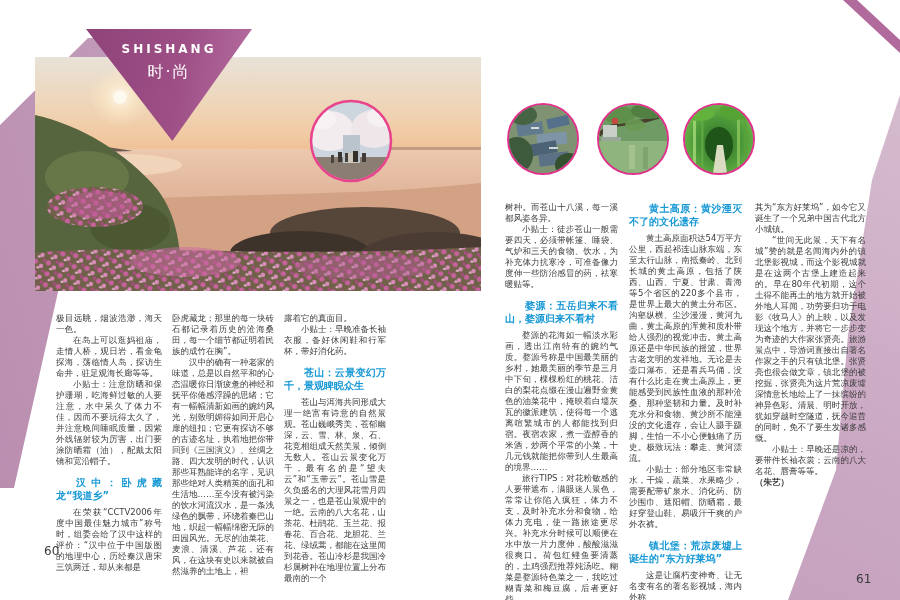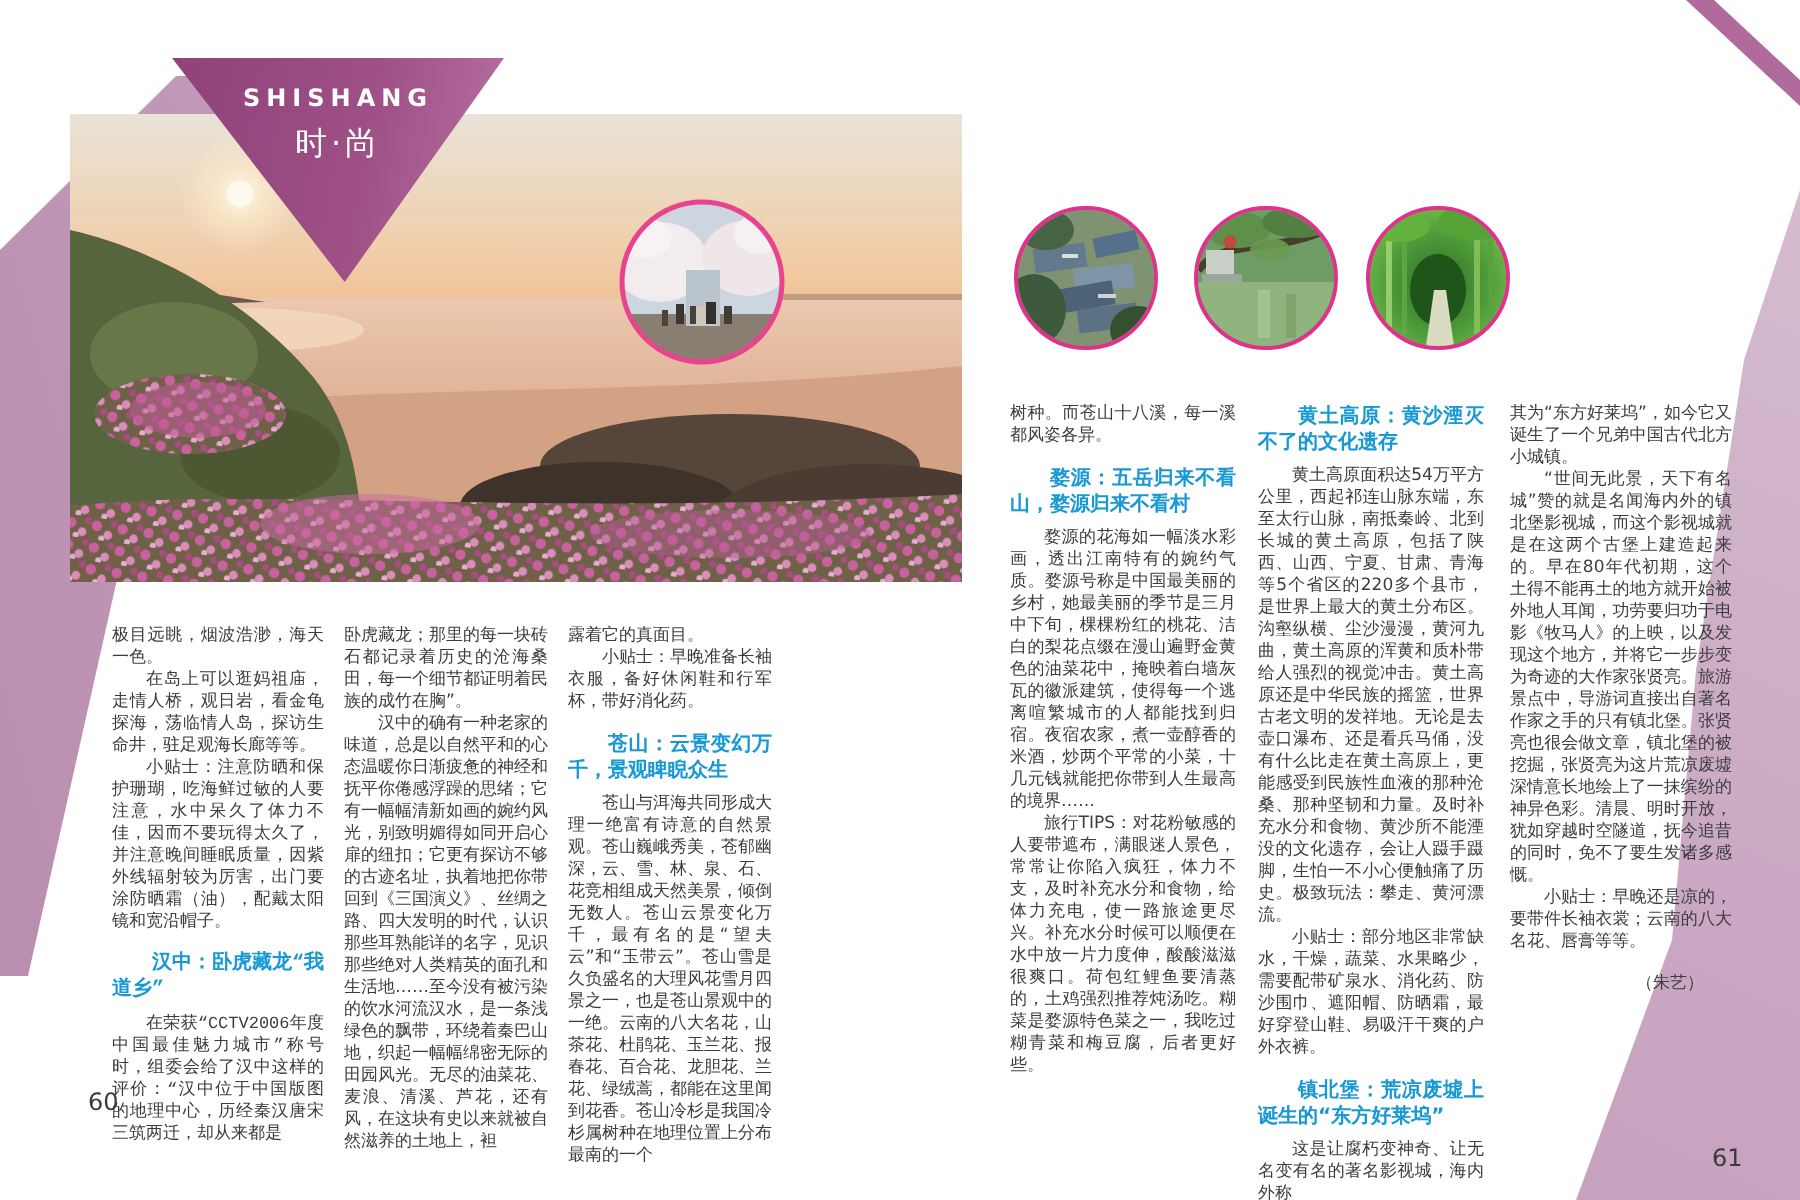--- a/index.html
+++ b/index.html
@@ -36,22 +36,22 @@
     border:2px solid #e2308d;box-sizing:border-box;overflow:hidden;z-index:2;background:#7ca96f;}
   #circ1{left:507px}#circ2{left:597px}#circ3{left:683px}
   .circ svg{display:block;width:68px;height:68px;}
   
   .col{position:absolute;font-size:8.5px;line-height:11px;text-align:justify;
     color:#3c3c3c;z-index:2;}
   .col p{margin:0;text-indent:2em;}
   .col p.cont{text-indent:0;}
   .col p.h{color:#1899d5;font-weight:bold;font-size:10px;line-height:13px;
     margin:9px 0 5px 0;text-indent:2em;}
-  .col p.author{font-weight:normal;text-align:right;text-indent:0;margin-top:10px;padding-right:14px;}
-  #l-col1{left:56px;top:313px;width:106px;font-family:Liberation Mono, monospace;}
+  .col p.author{font-weight:bold;text-align:left;text-indent:0;padding-right:14px;}
+  #l-col1{left:56px;top:313px;width:106px;}
   #l-col2{left:172px;top:313px;width:102px;}
   #l-col3{left:284px;top:313px;width:102px;}
   #r-col1{left:505px;top:202px;width:113px;}
   #r-col2{left:629px;top:202px;width:113px;}
   #r-col3{left:755px;top:202px;width:111px;}
   .pagenum{position:absolute;font-size:12px;color:#3a3a3a;z-index:4;}
   #pn-left{left:44px;top:544px;}
   #pn-right{left:856px;top:572px;}
 </style>
 </head>
@@ -201,20 +201,21 @@
   </div>
   <div class="col" id="l-col3">
     <p class="cont">露着它的真面目。</p>
     <p>小贴士：早晚准备长袖衣服，备好休闲鞋和行军杯，带好消化药。</p>
     <p class="h">苍山：云景变幻万千，景观睥睨众生</p>
     <p>苍山与洱海共同形成大理一绝富有诗意的自然景观。苍山巍峨秀美，苍郁幽深，云、雪、林、泉、石、花竞相组成天然美景，倾倒无数人。苍山云景变化万千，最有名的是“望夫云”和“玉带云”。苍山雪是久负盛名的大理风花雪月四景之一，也是苍山景观中的一绝。云南的八大名花，山茶花、杜鹃花、玉兰花、报春花、百合花、龙胆花、兰花、绿绒蒿，都能在这里闻到花香。苍山冷杉是我国冷杉属树种在地理位置上分布最南的一个</p>
   </div>
 
   <div class="col" id="r-col1">
     <p class="cont">树种。而苍山十八溪，每一溪都风姿各异。</p>
+    <p>小贴士：徒步苍山一般需要四天，必须带帐篷、睡袋、气炉和三天的食物、饮水，为补充体力抗寒冷，可准备像力度伸一些防治感冒的药，祛寒暖贴等。</p>
     <p class="h">婺源：五岳归来不看山，婺源归来不看村</p>
     <p>婺源的花海如一幅淡水彩画，透出江南特有的婉约气质。婺源号称是中国最美丽的乡村，她最美丽的季节是三月中下旬，棵棵粉红的桃花、洁白的梨花点缀在漫山遍野金黄色的油菜花中，掩映着白墙灰瓦的徽派建筑，使得每一个逃离喧繁城市的人都能找到归宿。夜宿农家，煮一壶醇香的米酒，炒两个平常的小菜，十几元钱就能把你带到人生最高的境界……</p>
     <p>旅行TIPS：对花粉敏感的人要带遮布，满眼迷人景色，常常让你陷入疯狂，体力不支，及时补充水分和食物，给体力充电，使一路旅途更尽兴。补充水分时候可以顺便在水中放一片力度伸，酸酸滋滋很爽口。荷包红鲤鱼要清蒸的，土鸡强烈推荐炖汤吃。糊菜是婺源特色菜之一，我吃过糊青菜和梅豆腐，后者更好些。</p>
   </div>
   <div class="col" id="r-col2">
     <p class="h" style="margin-top:0">黄土高原：黄沙湮灭不了的文化遗存</p>
     <p>黄土高原面积达54万平方公里，西起祁连山脉东端，东至太行山脉，南抵秦岭、北到长城的黄土高原，包括了陕西、山西、宁夏、甘肃、青海等5个省区的220多个县市，是世界上最大的黄土分布区。沟壑纵横、尘沙漫漫，黄河九曲，黄土高原的浑黄和质朴带给人强烈的视觉冲击。黄土高原还是中华民族的摇篮，世界古老文明的发祥地。无论是去壶口瀑布、还是看兵马俑，没有什么比走在黄土高原上，更能感受到民族性血液的那种沧桑、那种坚韧和力量。及时补充水分和食物、黄沙所不能湮没的文化遗存，会让人蹑手蹑脚，生怕一不小心便触痛了历史。极致玩法：攀走、黄河漂流。</p>
     <p>小贴士：部分地区非常缺水，干燥，蔬菜、水果略少，需要配带矿泉水、消化药、防沙围巾、遮阳帽、防晒霜，最好穿登山鞋、易吸汗干爽的户外衣裤。</p>
     <p class="h">镇北堡：荒凉废墟上诞生的“东方好莱坞”</p>
     <p>这是让腐朽变神奇、让无名变有名的著名影视城，海内外称</p>

